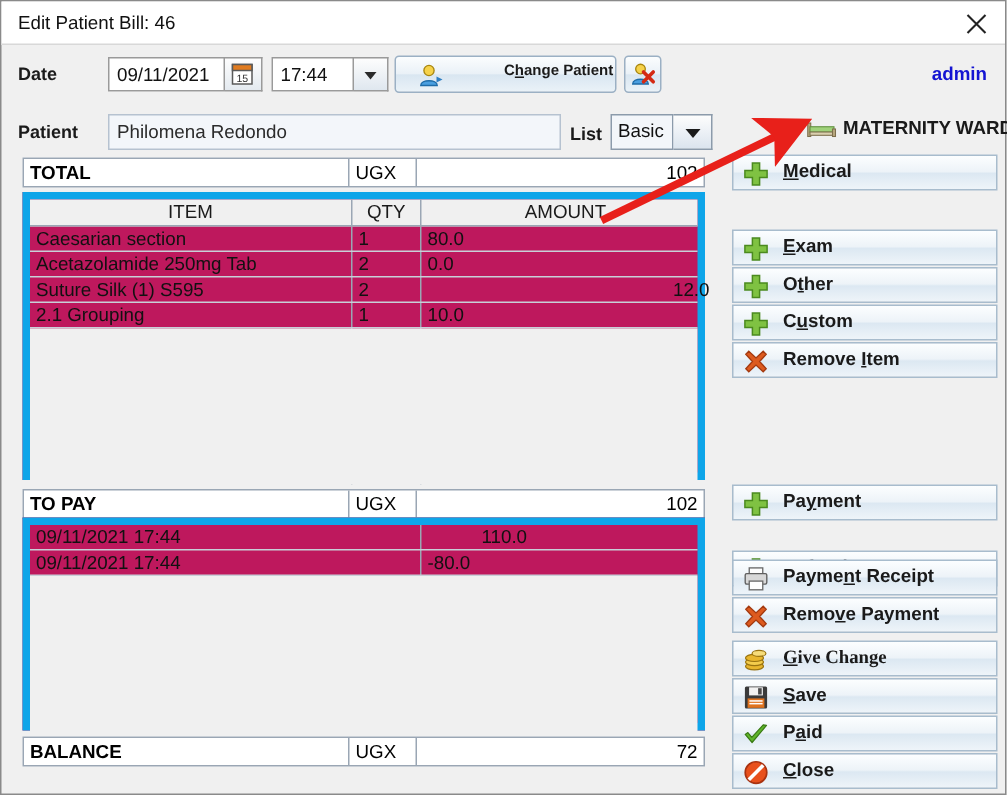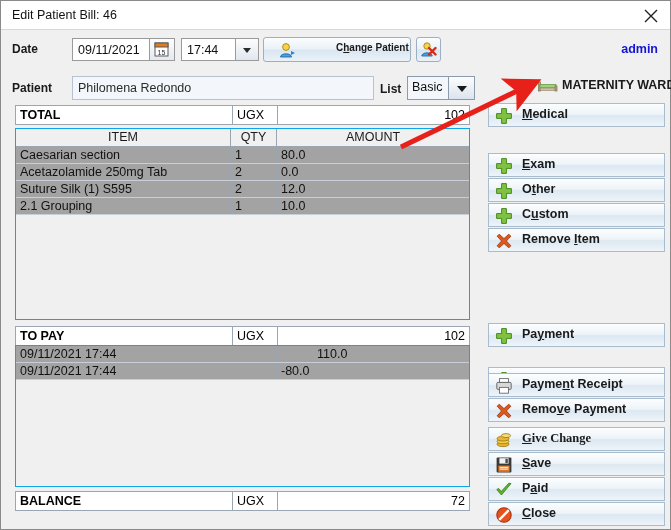--- a/index.html
+++ b/index.html
@@ -105,21 +105,21 @@
   
   .ward{
     position:absolute;left:537px;top:76px;height:18px;white-space:nowrap;cursor:pointer;
   }
   .ward .txt{
     position:absolute;left:24px;top:1px;font-size:12.5px;font-weight:bold;color:#1a1a1a;
   }
   
   .tbl{
     position:absolute;box-sizing:border-box;
-    border:1px solid #0ea5e9;background:#a3a3a3;
+    border:5px solid #0ea5e9;background:#be185d;
   }
   .sumrow{
     position:absolute;box-sizing:border-box;
     border:1px solid #9aa6b4;background:#fff;height:20px;
   }
   .sumrow .c1{
     position:absolute;left:0;top:0;height:100%;
     font-weight:bold;font-size:12.5px;line-height:18px;padding-left:4px;
     box-sizing:border-box;
   }
@@ -257,21 +257,21 @@
       <div class="cell" style="left:261px;width:192px;">80.0</div>
     </div>
     <div class="datarow" style="top:35px;">
       <div class="cell" style="left:0;width:214px;">Acetazolamide 250mg Tab</div>
       <div class="cell" style="left:215px;width:45px;">2</div>
       <div class="cell" style="left:261px;width:192px;">0.0</div>
     </div>
     <div class="datarow" style="top:52px;">
       <div class="cell" style="left:0;width:214px;">Suture Silk (1) S595</div>
       <div class="cell" style="left:215px;width:45px;">2</div>
-      <div class="cell" style="left:261px;width:192px;">12.0</div>
+      <div class="cell" style="left:261px;width:192px;text-align:right;">12.0</div>
     </div>
     <div class="datarow" style="top:69px;">
       <div class="cell" style="left:0;width:214px;">2.1 Grouping</div>
       <div class="cell" style="left:215px;width:45px;">1</div>
       <div class="cell" style="left:261px;width:192px;">10.0</div>
     </div>
     <div style="position:absolute;left:0;top:86px;width:100%;height:104px;background:#f0f0f0;"></div>
   </div>
 
   <div class="sumrow" style="left:14px;top:325px;width:455px;">

